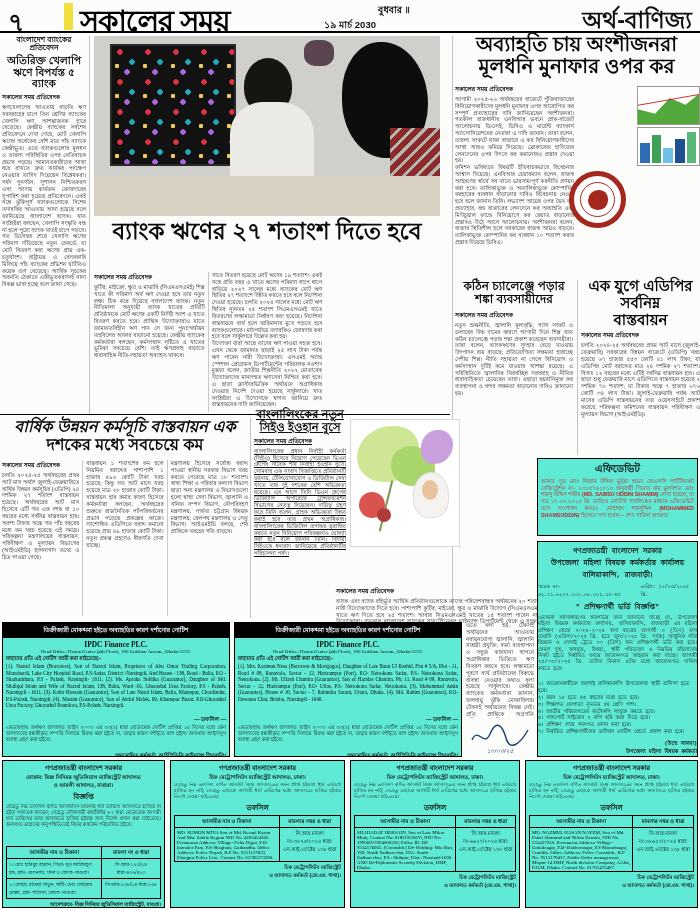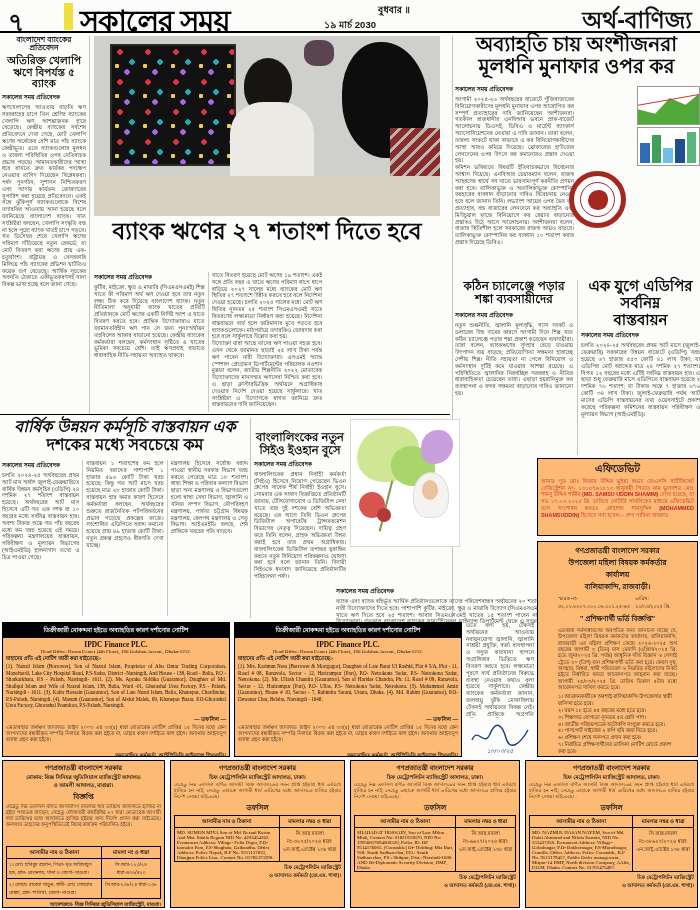--- a/index.html
+++ b/index.html
@@ -7,21 +7,21 @@
         font-family:"Liberation Sans",sans-serif;color:#111;overflow:hidden;}
   .abs{position:absolute;}
   .hl{font-weight:bold;text-align:center;color:#090909;line-height:1.12;}
   .byline{font-size:6px;font-weight:bold;color:#000;margin-bottom:1px;}
   .tiny{font-size:5.5px;line-height:1.24;text-align:justify;color:#222;overflow:hidden;}
   .serif-tiny{font-family:"Liberation Serif",serif;font-size:5.1px;line-height:1.28;text-align:justify;color:#111;overflow:hidden;}
   .cols2{column-count:2;column-gap:7px;column-rule:1px solid #c8c8c8;column-fill:auto;height:100%;}
   .cols3{column-count:3;column-gap:7px;column-rule:1px solid #c8c8c8;column-fill:auto;height:100%;}
   .vrule{position:absolute;width:1px;background:#c3c3c0;}
   .hrule{position:absolute;height:1px;background:#000;}
-  .box{border:1.4px solid #000;background:#fdba74;box-sizing:border-box;overflow:hidden;}
+  .box{border:1.4px solid #000;background:#5eead4;box-sizing:border-box;overflow:hidden;}
   .barTitle{background:#000;color:#fff;font-size:6.1px;font-weight:bold;text-align:center;padding:2px 2px;}
   .ctr{text-align:center;}
   .red{color:#c2272d;}
   .tbl{width:100%;border-collapse:collapse;}
   .tbl td,.tbl th{border:1px solid #000;padding:1.5px 2px;vertical-align:top;}
   .tbl th{font-size:5.4px;text-align:center;}
   
   .masthead{font-weight:900;font-size:29px;letter-spacing:-1px;color:#000;}
   .pagenum{font-size:25px;font-weight:bold;}
   .section-title{font-size:23px;font-weight:800;}
@@ -165,21 +165,21 @@
   <div class="abs" style="left:2px;top:460px;width:246px;height:156px;">
     <div class="cols3">
       <div class="byline">সকালের সময় প্রতিবেদক</div>
       <div class="tiny" style="height:auto;">চলতি ২০২৪-২৫ অর্থবছরের প্রথম আট মাস অর্থাৎ জুলাই-ফেব্রুয়ারিতে বার্ষিক উন্নয়ন কর্মসূচির (এডিপি) ২৪ দশমিক ২৭ শতাংশ বাস্তবায়ন হয়েছে। অর্থবছরের আট মাস হিসেবে এটি গত এক দশক বা ১০ বছরের মধ্যে সর্বনিম্ন বাস্তবায়ন হার। অবশ্য টাকার অঙ্কে গত পাঁচ বছরের মধ্যে কম খরচ হয়েছে এই সময়ে। পরিকল্পনা মন্ত্রণালয়ের বাস্তবায়ন, পরিবীক্ষণ ও মূল্যায়ন বিভাগের (আইএমইডি) হালনাগাদ তথ্যে এ চিত্র পাওয়া গেছে।</div>
       <div class="tiny" style="height:auto;">বাস্তবায়ন ১ শতাংশের কম হলে নিয়মিত বরাদ্দের পাশাপাশি ১ হাজার ৫৯৬ কোটি টাকা খরচ হয়েছে; কিন্তু গত আট মাসে খরচ হয়েছে মাত্র ২৮ হাজার কোটি টাকা। বাস্তবায়ন হার কমার কারণ হিসেবে কর্মকর্তারা বলছেন, অর্থবছরের শুরুতে রাজনৈতিক পটপরিবর্তনের প্রভাব পড়েছে প্রকল্পের কাজে। সংশোধিত এডিপিতে বরাদ্দ কমানো হয়েছে প্রায় ৪৯ হাজার কোটি টাকা। নতুন প্রকল্প গ্রহণেও ধীরগতি দেখা যাচ্ছে।</div>
       <div class="tiny" style="height:auto;">মন্ত্রণালয় হিসেবে সর্বোচ্চ বরাদ্দ পাওয়া স্থানীয় সরকার বিভাগ খরচ করতে পেরেছে মাত্র ১৮ শতাংশ। স্বাস্থ্য শিক্ষা ও পরিবার কল্যাণ বিভাগ ছাড়া অন্য মন্ত্রণালয় ও বিভাগগুলো হলো স্বাস্থ্য সেবা বিভাগ, জ্বালানি ও খনিজ সম্পদ বিভাগ, নৌপরিবহণ মন্ত্রণালয়, পার্বত্য চট্টগ্রাম বিষয়ক মন্ত্রণালয়, রেলপথ মন্ত্রণালয় ও সেতু বিভাগ। আইএমইডি বলছে, শেষ প্রান্তিকে খরচের গতি বাড়বে।</div>
     </div>
   </div>
   <div class="vrule" style="left:250px;top:418px;height:200px;"></div>
 
-  <div class="abs" style="left:254px;top:431px;width:92px;">
+  <div class="abs" style="left:254px;top:408px;width:92px;text-decoration:underline;">
     <div class="hl" style="font-size:11.5px;">বাংলালিংকের নতুন</div>
     <div class="hl" style="font-size:11.5px;">সিইও ইওহান বুসে</div>
     <div class="byline" style="margin-top:2px;">সকালের সময় প্রতিবেদক</div>
     <div class="tiny" style="height:152px;">বাংলালিংকের প্রধান নির্বাহী কর্মকর্তা (সিইও) হিসেবে নিয়োগ পেয়েছেন ভিওন গ্রুপের সাবেক শীর্ষ নির্বাহী ইওহান বুসে। সোমবার এক সংবাদ বিজ্ঞপ্তিতে প্রতিষ্ঠানটি জানায়, টেলিযোগাযোগ ও ডিজিটাল সেবা খাতে তার দুই দশকের বেশি অভিজ্ঞতা রয়েছে। এর আগে তিনি ভিওন গ্রুপের ডিজিটাল অপারেটর ট্রান্সফরমেশন বিভাগের নেতৃত্ব দিয়েছেন। দায়িত্ব গ্রহণ করে তিনি বলেন, গ্রাহক অভিজ্ঞতা উন্নত করাই হবে তার প্রথম অগ্রাধিকার। বাংলালিংকের ডিজিটাল রূপান্তর ত্বরান্বিত করতে নতুন বিনিয়োগ পরিকল্পনাও ঘোষণা করা হবে বলে জানান তিনি। বিদায়ী সিইওকে ধন্যবাদ জানিয়েছে প্রতিষ্ঠানটির পরিচালনা পর্ষদ।</div>
   </div>
 
   <div class="abs illo" style="left:350px;top:419px;width:108px;height:126px;">
     <div class="il-green"></div>
     <div class="il-green2"></div>
     <div class="il-purple"></div>
@@ -202,21 +202,21 @@
     <div class="sig-date">১৮/০৩/২৫</div>
   </div>
 
   <div class="abs box" style="left:537px;top:458px;width:161px;height:78px;padding:2px 3px;">
     <div class="ctr" style="font-size:10px;font-weight:bold;">এফিডেভিট</div>
     <div class="tiny red" style="height:60px;font-size:5.4px;">
       <span>আমার পুত্র মোঃ নিজাম উদ্দিন ভূইয়া শুভর জেএসসি সার্টিফিকেট রেজিস্ট্রেশন নং- ১৩১৫৭৬১৮১৩ অনুযায়ী পিতার নাম ভুলবশত মোঃ শামসু উদ্দিন শামীম </span><b class="red">(MD. SAMSU UDDIN SHAMIM)</b><span> লেখা হয়েছে, যা গত ১৭.০৩.২০২৫ খ্রি. তারিখে নোটারি পাবলিকের মাধ্যমে এফিডেভিট বলে সংশোধন করতঃ মোহাম্মদ শামসুদ্দিন </span><b class="red">(MOHAMMED SHAMSUDDIN)</b><span> হিসেবে গণ্য হবেন। - শেখ পারিনা আক্তার</span>
     </div>
   </div>
 
-  <div class="abs box" style="left:537px;top:541px;width:161px;height:216px;padding:3px 20px;">
+  <div class="abs box" style="left:537px;top:541px;width:161px;height:216px;padding:3px 0;font-family:Liberation Mono, monospace;">
     <div class="ctr" style="font-size:7px;font-weight:bold;">গণপ্রজাতন্ত্রী বাংলাদেশ সরকার</div>
     <div class="ctr" style="font-size:7.4px;font-weight:bold;">উপজেলা মহিলা বিষয়ক কর্মকর্তার কার্যালয়</div>
     <div class="ctr" style="font-size:7px;font-weight:bold;">বালিয়াকান্দি, রাজবাড়ী।</div>
     <div style="display:flex;justify-content:space-between;font-size:4.8px;margin-top:2px;">
       <span>স্মারক নং- ৩২.০১.৮২০৭.০০০.০৮.০০১.২৫-৪৩</span>
       <span>তারিখ: ১০/০৩/২০২৫ খ্রি.</span>
     </div>
     <div class="ctr" style="font-size:7px;font-weight:bold;margin:2px 0;">" প্রশিক্ষণার্থী ভর্তি বিজ্ঞপ্তি"</div>
     <div class="tiny" style="font-size:5.1px;height:64px;">এতদ্বারা সর্বসাধারণের অবগতির জন্য জানানো যাচ্ছে যে, উপজেলা মহিলা বিষয়ক কর্মকর্তার কার্যালয়, বালিয়াকান্দি, রাজবাড়ী এর মহিলা প্রশিক্ষণ কেন্দ্রে ২০২৪-২০২৫ অর্থ বছরের আগামী ৩ (তিন) মাস মেয়াদি (এপ্রিল/২০২৫ খ্রি. হতে জুন/২০২৫ খ্রি. পর্যন্ত) আধুনিক দর্জি বিজ্ঞান ও সেলাই ট্রেডে ৩০ (ত্রিশ) জন প্রশিক্ষণার্থী ভর্তি করা হবে। কেবল দুস্থ, অসহায়, বিধবা, স্বামী পরিত্যক্তা ও নিম্নবিত্ত মহিলাদের নিকট হইতে নির্ধারিত ফরমে আবেদনপত্র আহবান করা যাচ্ছে। আগামী ২৫/০৩/২০২৫ খ্রি. তারিখ বিকাল ৫টার মধ্যে আবেদনপত্র দাখিল করতে হবে।</div>
     <div style="font-size:5.1px;line-height:1.35;margin-top:2px;">

